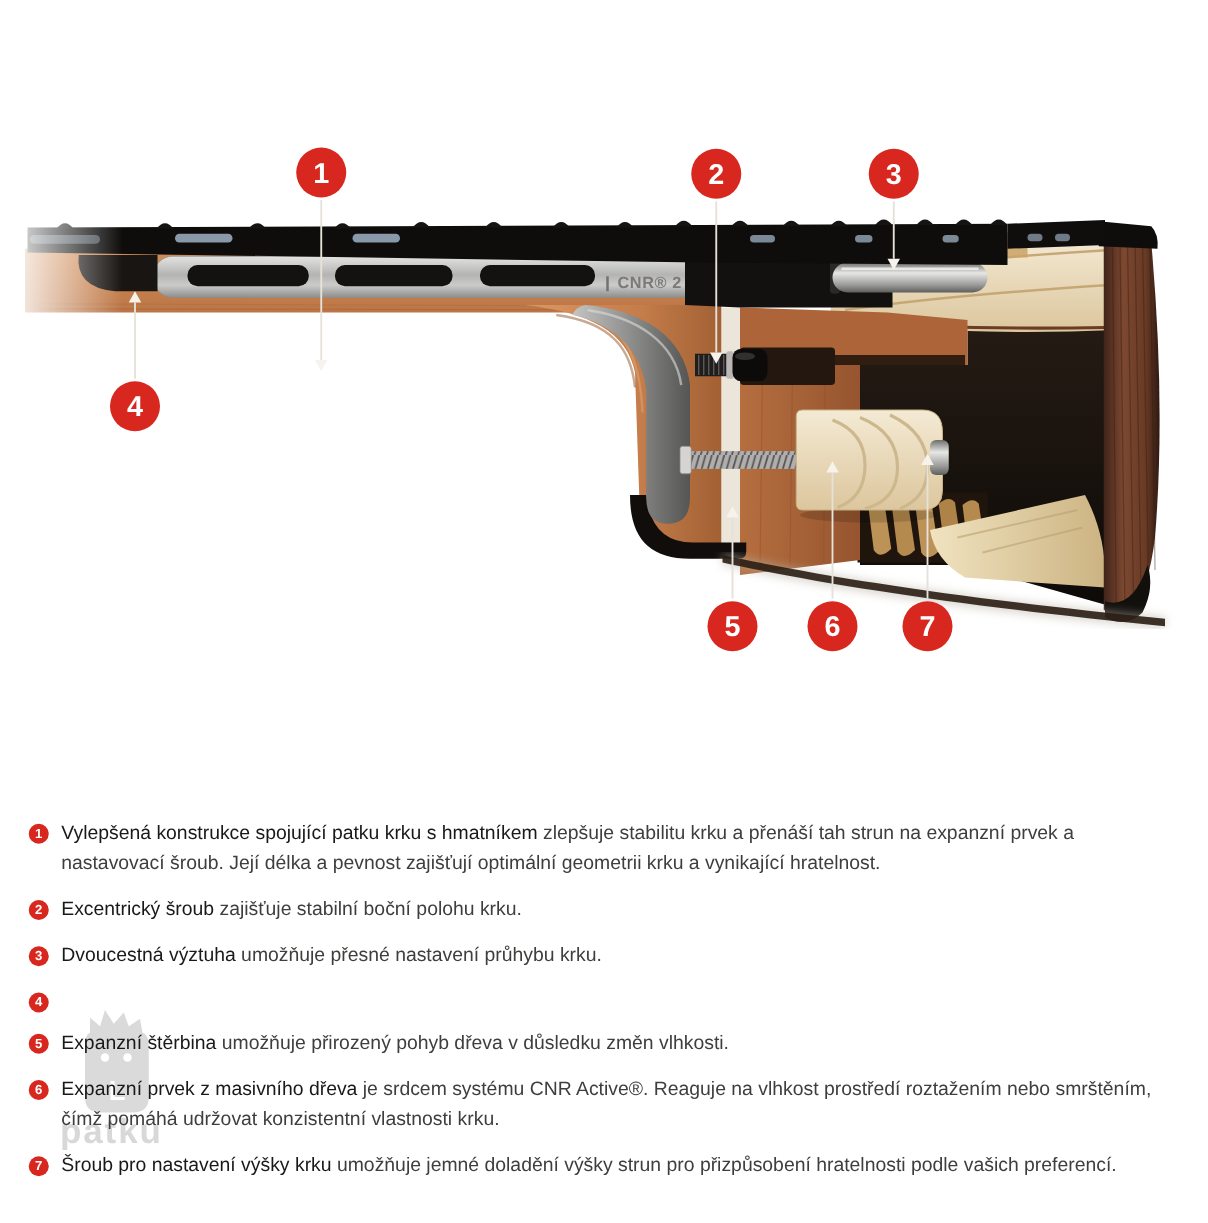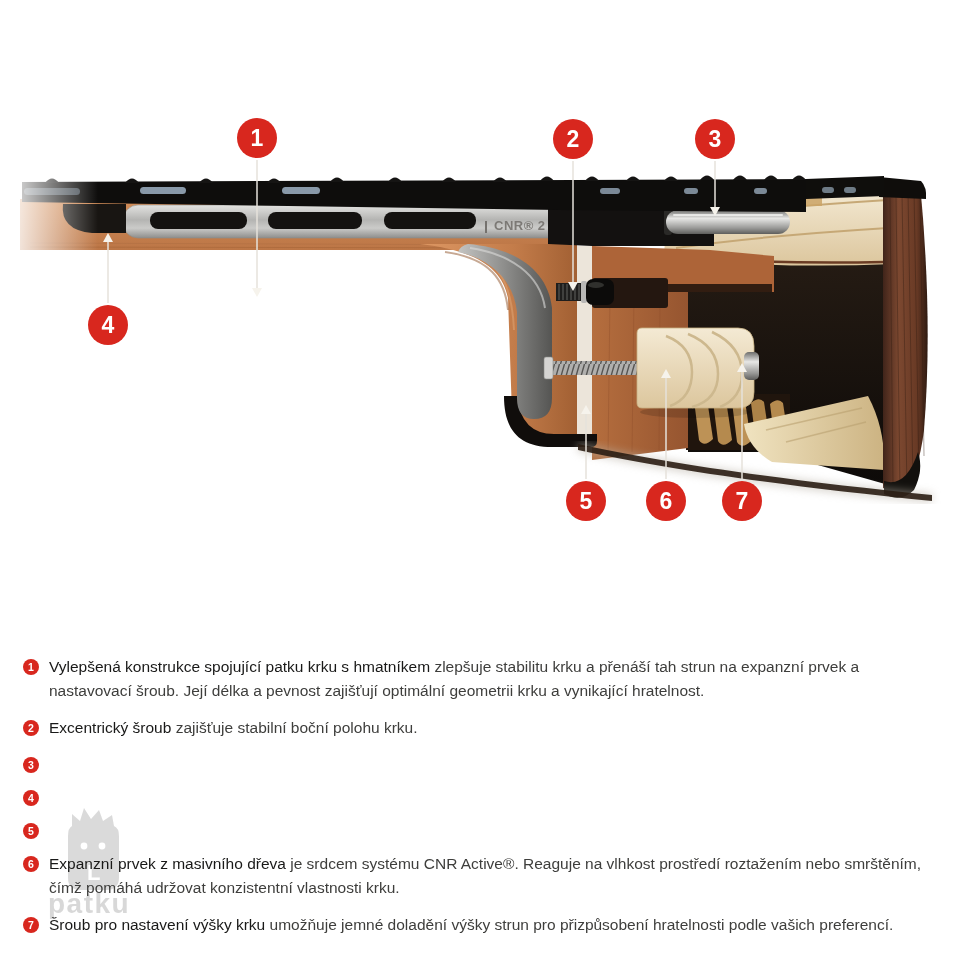--- a/index.html
+++ b/index.html
@@ -336,30 +336,32 @@
     <div class="item">
       <span class="bullet">
           <span>2</span>
         </span>
       <p class="txt"><strong>Excentrický šroub</strong> <span>zajišťuje stabilní boční polohu krku.</span></p>
     </div>
     <div class="item">
       <span class="bullet">
           <span>3</span>
         </span>
+      <p class="txt"><strong>Dvoucestná výztuha</strong> <span>umožňuje přesné nastavení průhybu krku.</span></p>
     </div>
     <div class="item">
       <span class="bullet">
           <span>4</span>
         </span>
     </div>
     <div class="item">
       <span class="bullet">
           <span>5</span>
         </span>
+      <p class="txt"><strong>Expanzní štěrbina</strong> <span>umožňuje přirozený pohyb dřeva v důsledku změn vlhkosti.</span></p>
     </div>
     <div class="item">
       <span class="bullet">
           <span>6</span>
         </span>
       <p class="txt"><strong>Expanzní prvek z masivního dřeva</strong> <span>je srdcem systému CNR Active®. Reaguje na vlhkost prostředí roztažením nebo smrštěním, čímž pomáhá udržovat konzistentní vlastnosti krku.</span></p>
     </div>
     <div class="item">
       <span class="bullet">
           <span>7</span>

